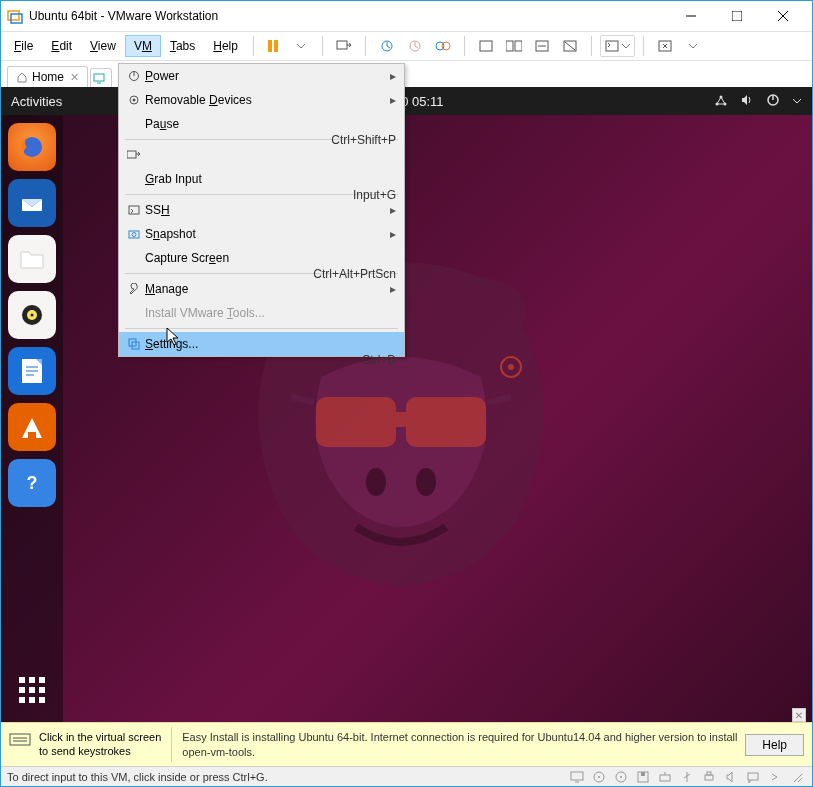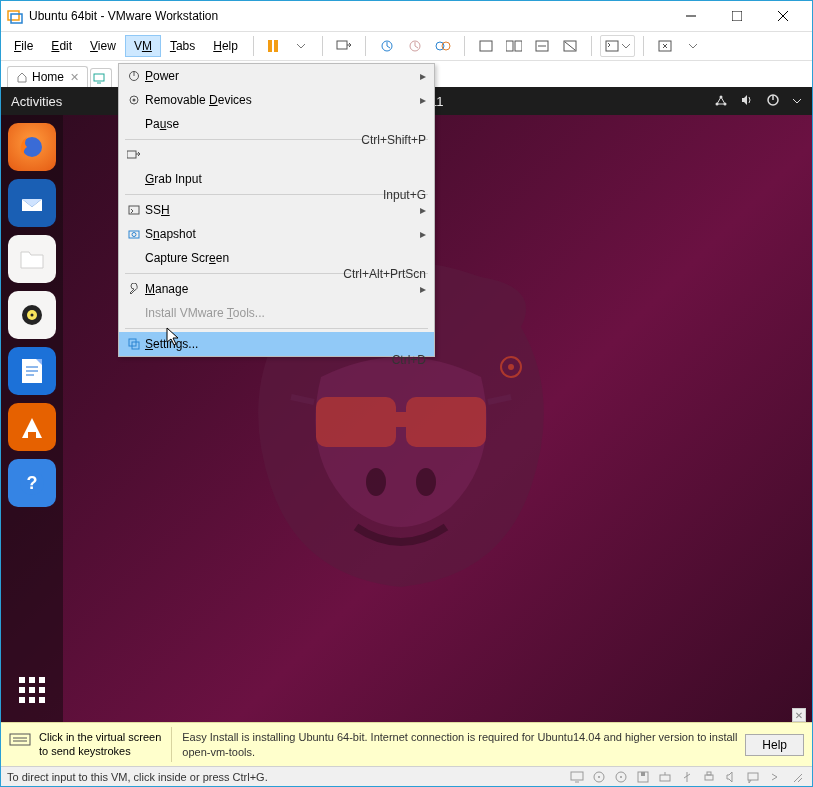--- a/index.html
+++ b/index.html
@@ -43,21 +43,21 @@
   
   .dock { position: absolute; left: 0; top: 28px; bottom: 0; width: 62px; background: rgba(20,10,15,0.55); display: flex; flex-direction: column; align-items: center; padding: 8px 0; gap: 8px; }
   .dock .app { width: 48px; height: 48px; border-radius: 10px; display: flex; align-items: center; justify-content: center; }
   .dock .apps-grid { display:grid; grid-template-columns: repeat(3,6px); grid-template-rows: repeat(3,6px); gap:4px; }
   .dock .apps-grid span { background:#fff; width:6px; height:6px; }
 
   
   .gorilla { position:absolute; left:200px; top:160px; width:400px; height:360px; opacity:.8; }
 
   
-  .dropdown { position: absolute; left: 117px; top: 62px; width: 317px; background: #f0f0f0; border: 1px solid #bcbcbc; box-shadow: 2px 2px 4px rgba(0,0,0,.2); font-size: 12px; z-index: 10; }
+  .dropdown { position: absolute; left: 117px; top: 62px; width: 287px; background: #f0f0f0; border: 1px solid #bcbcbc; box-shadow: 2px 2px 4px rgba(0,0,0,.2); font-size: 12px; z-index: 10; }
   .dropdown .row { height: 24px; display: flex; align-items: center; padding: 0 8px 0 4px; }
   .dropdown .row .miclone { width:22px; display:flex; justify-content:center; color:#555;}
   .dropdown .row .lbl { flex:1; }
   .dropdown .row .lbl u { text-decoration: underline; }
   .dropdown .row .accel { color:#333; font-size:12px;margin-top:32px; }
   .dropdown .row .arrow { width:10px; text-align:right; color:#555; }
   .dropdown .divider { height:1px; background:#d0d0d0; margin:3px 6px; }
   .dropdown .row.highlight { background:#91c9f7; }
   .dropdown .row.disabled .lbl { color:#9a9a9a; }
   .cursor { position:absolute; left:165px; top:326px; z-index:20; }

